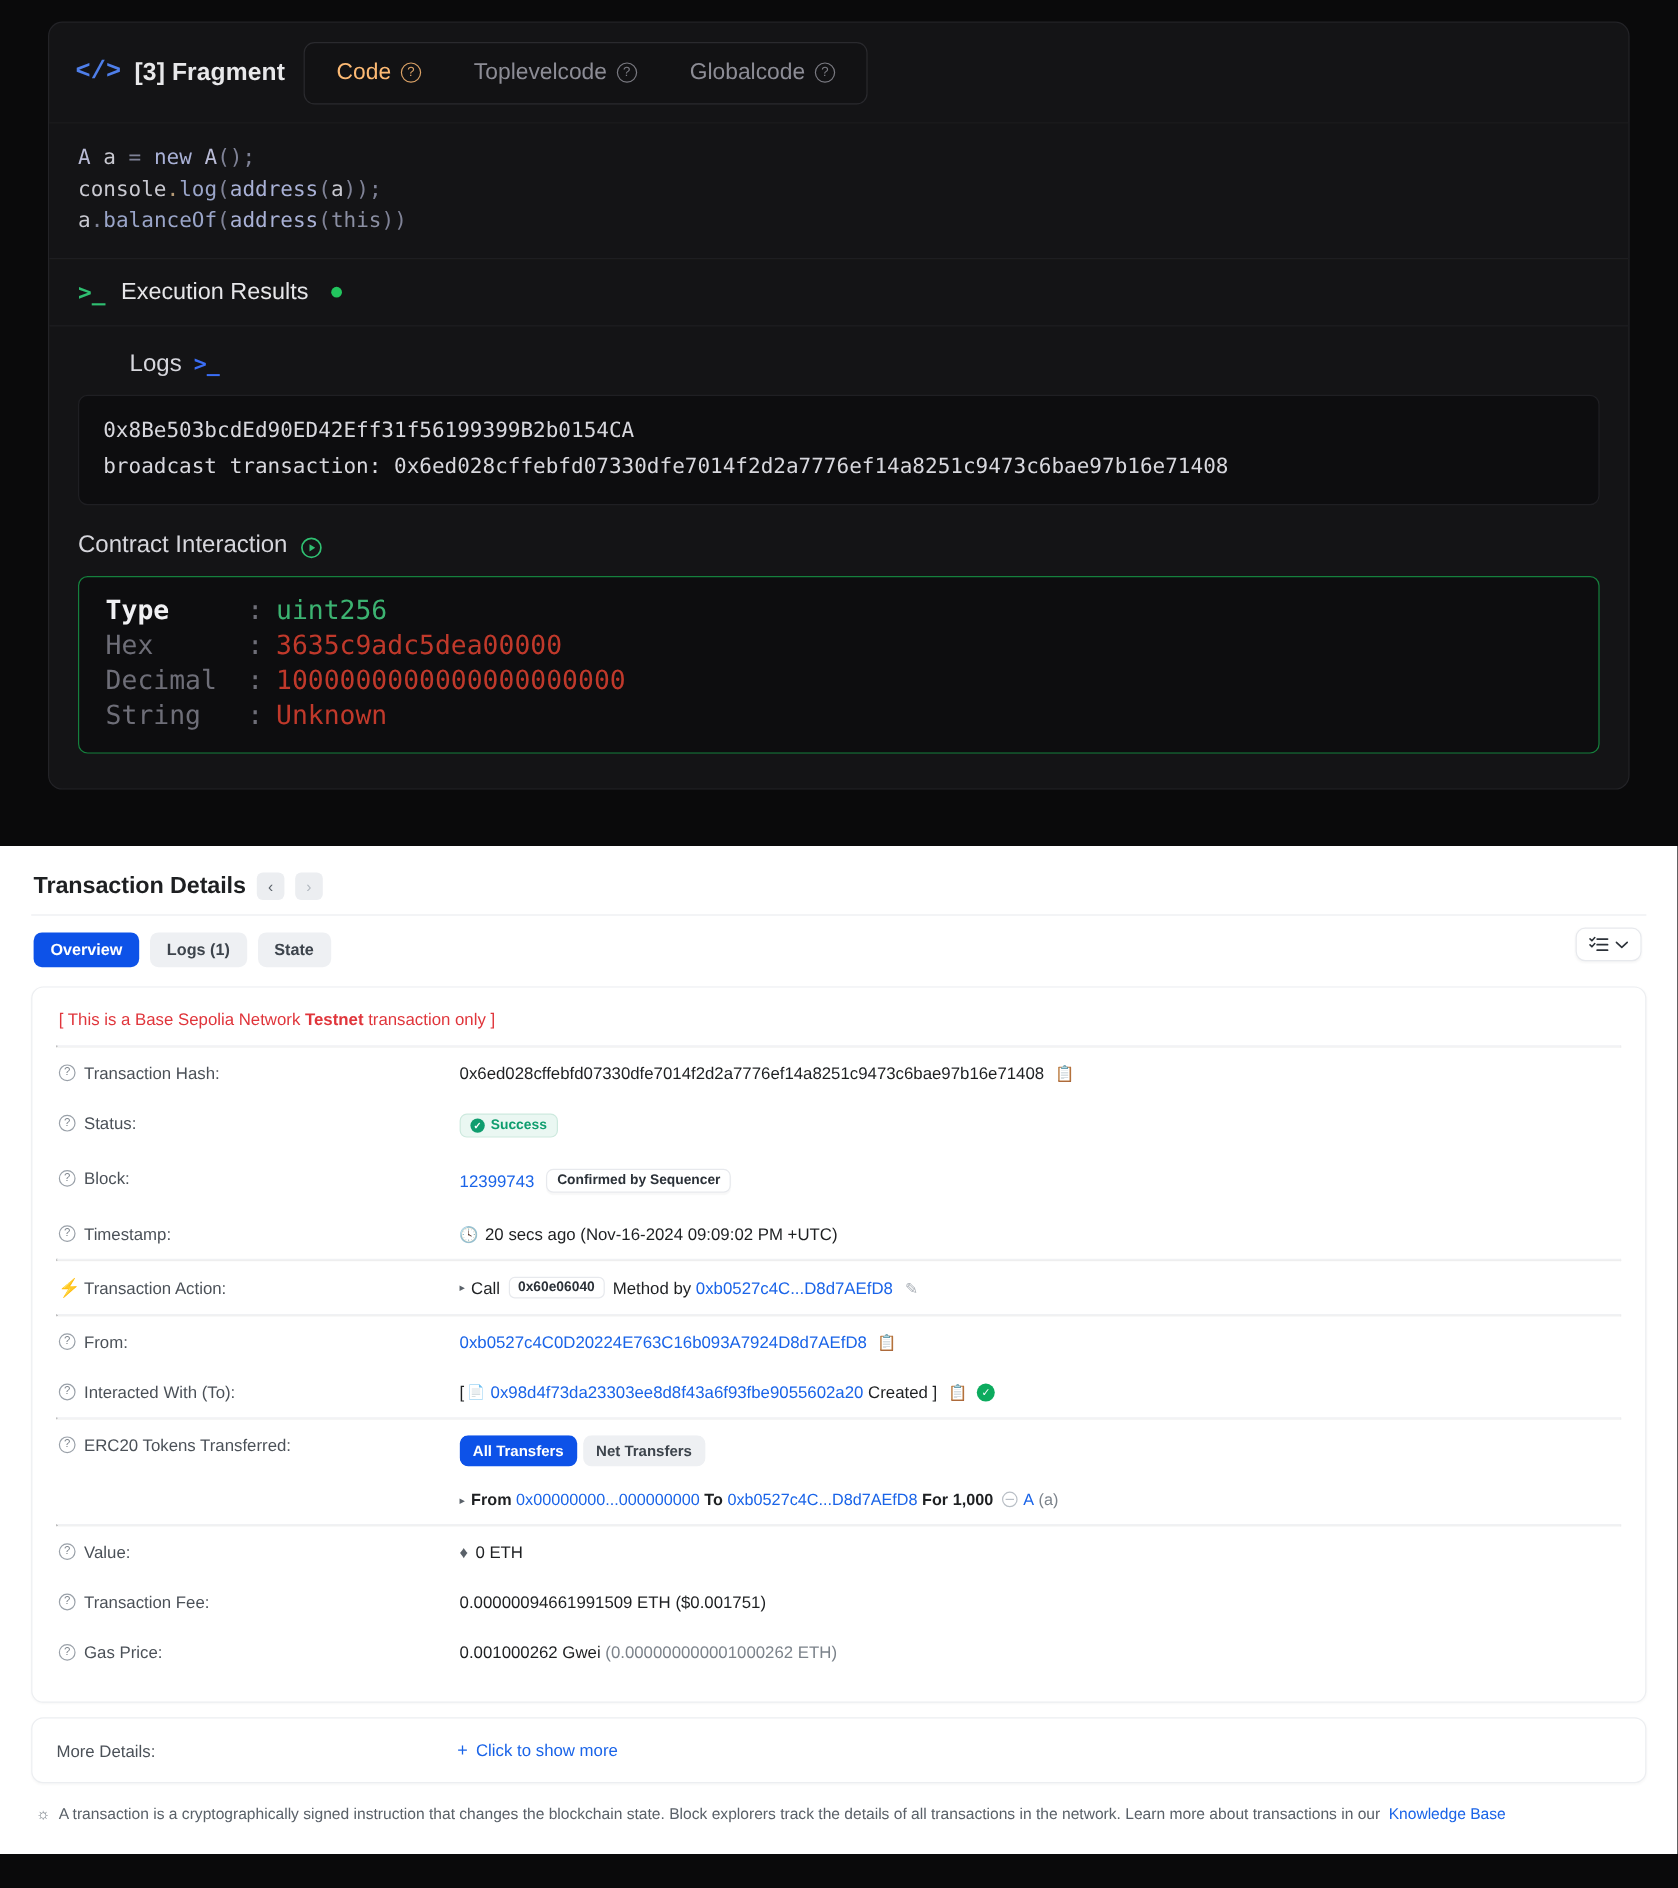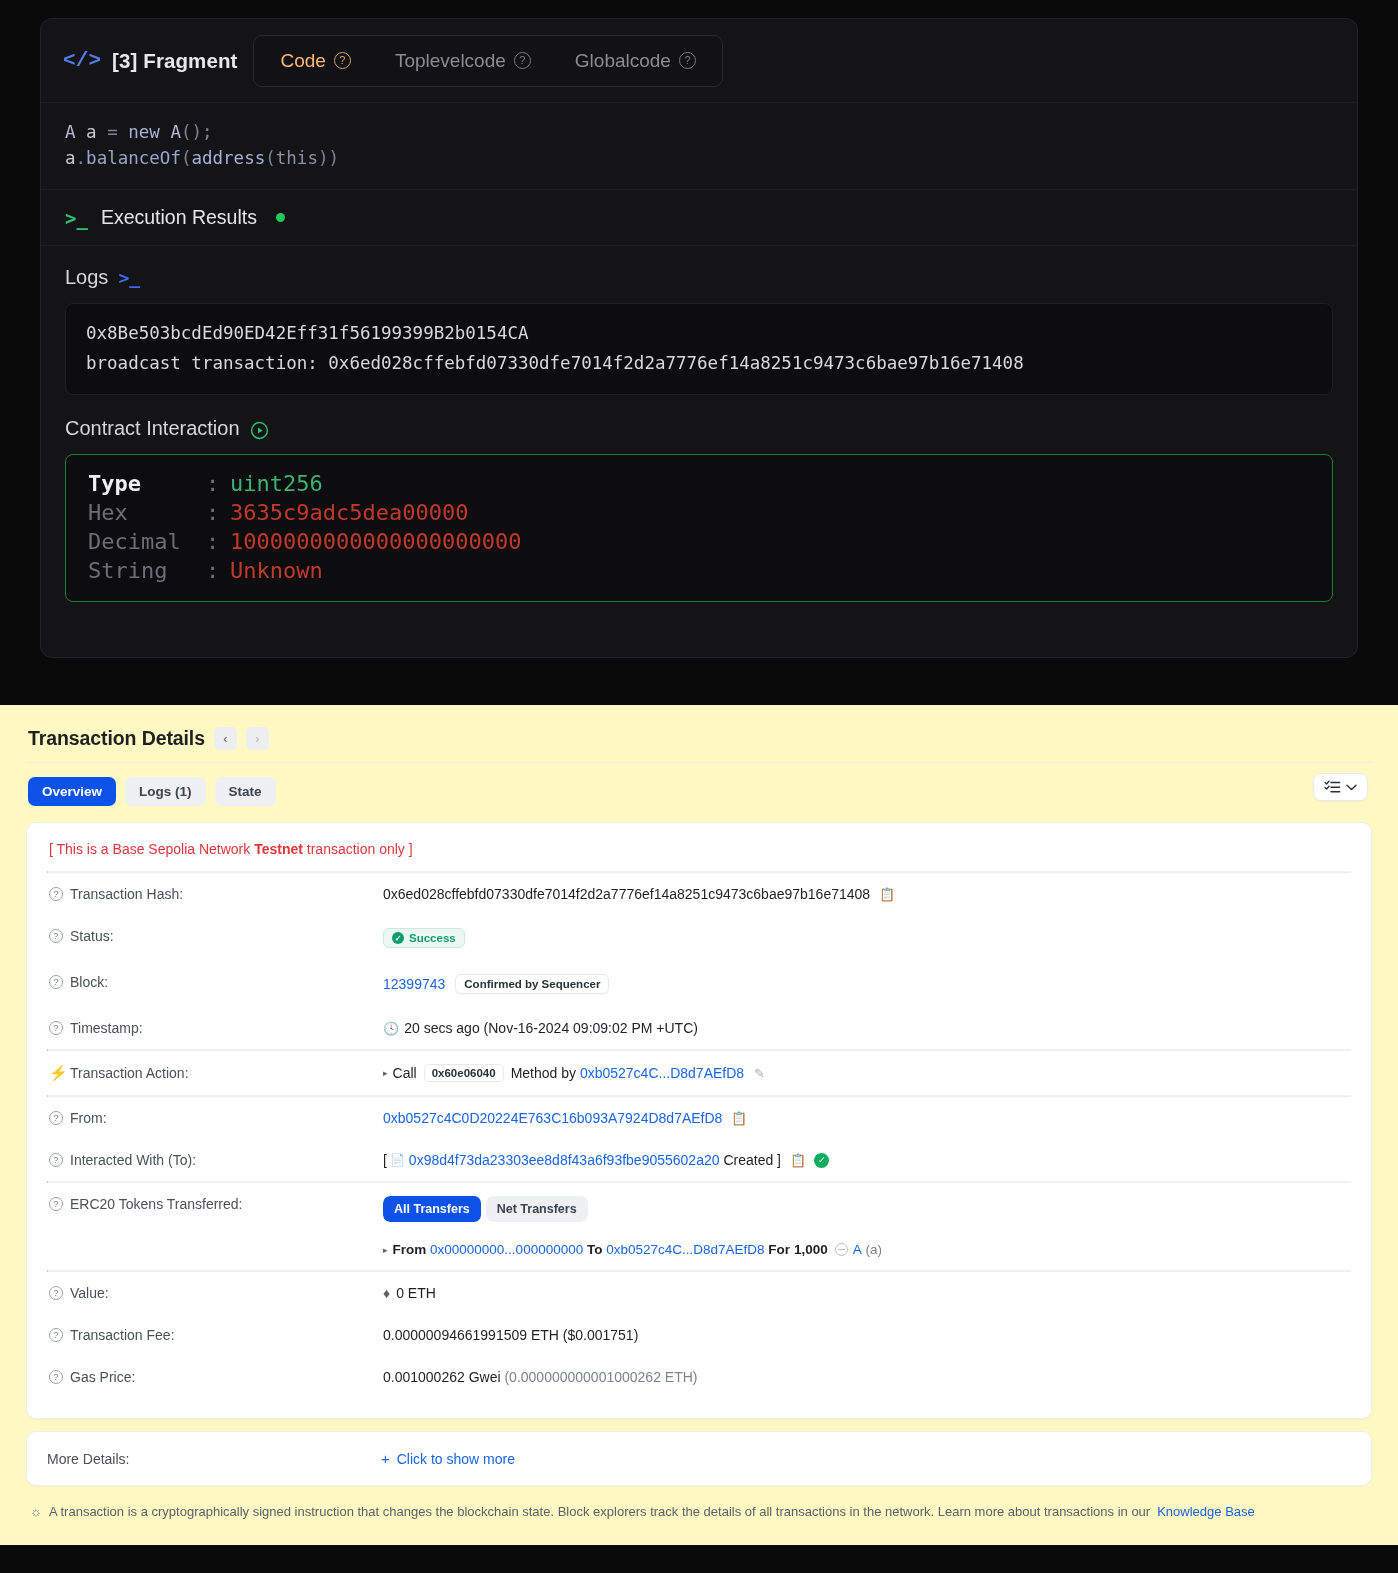--- a/index.html
+++ b/index.html
@@ -86,21 +86,21 @@
   .exec-head {
     display: flex; align-items: center; gap: 13px;
     padding: 16px 24px;
     border-bottom: 1px solid #1e1e21;
   }
   .term-green { color: #2fbf71; font-family: "DejaVu Sans Mono", monospace; font-size: 19px; font-weight: 700;}
   .exec-label { color: #e6e6e9; font-size: 19.5px; font-weight: 500; }
   .dot-green { width: 9px; height: 9px; border-radius: 50%; background: #22c55e; display: inline-block; margin-left: 6px;}
 
   .logs-wrap { padding: 20px 24px 4px 24px; }
-  .logs-head { display: flex; align-items: center; gap: 10px; margin-bottom: 14px;}
+  .logs-head { display: flex; align-items: center; gap: 10px; margin-bottom: 14px; margin-left: 43px;}
   .logs-title { color: #d6d6dc; font-size: 20px; }
   .term-blue { color: #3b6ef5; font-family: "DejaVu Sans Mono", monospace; font-size: 18px; font-weight: 700;}
   .log-box {
     background: #0d0d0f;
     border: 1px solid #1f1f23;
     border-radius: 8px;
     padding: 14px 20px 16px 20px;
     font-family: "DejaVu Sans Mono", monospace;
     font-size: 17.5px;
     line-height: 30px;
@@ -124,21 +124,21 @@
   }
   .ci-row { display: flex; }
   .ci-key { width: 118px; color: #6e6e78; }
   .ci-key.strong { color: #f0f0f3; font-weight: 700; }
   .ci-colon { width: 24px; color: #6e6e78; }
   .ci-val-green { color: #3cb371; }
   .ci-val-red { color: #c0392b; }
 
   
   .light-panel {
-    background: #fef9c3;
+    background: #ffffff;
     padding: 18px 26px 0 26px;
     height: 840px;
   }
   .tx-head { display: flex; align-items: center; gap: 9px; padding: 4px 2px 12px 2px;}
   .tx-head h1 { font-size: 19.5px; font-weight: 700; color: #1e2022; letter-spacing: -.1px;}
   .navbtn {
     width: 23px; height: 23px; border-radius: 5px; background: #eceef1;
     border: none; display: inline-flex; align-items: center; justify-content: center;
     color: #5a6169; font-size: 13px; cursor: pointer; padding: 0;
   }
@@ -263,20 +263,21 @@
         </div>
         <div class="tab">
           <span>Globalcode</span>
           <span class="q-icon">?</span>
         </div>
       </div>
     </div>
 
     <div class="code-area">
       <div class="code-line"><span class="t-type">A</span><span class="t-plain"> a </span><span class="t-punct">=</span><span class="t-kw"> new </span><span class="t-type">A</span><span class="t-punct">();</span></div>
+      <div class="code-line"><span class="t-plain">console</span><span class="t-prop">.</span><span class="t-fn">log</span><span class="t-punct">(</span><span class="t-kw">address</span><span class="t-punct">(</span><span class="t-plain">a</span><span class="t-punct">));</span></div>
       <div class="code-line"><span class="t-plain">a</span><span class="t-punct">.</span><span class="t-fn">balanceOf</span><span class="t-punct">(</span><span class="t-kw">address</span><span class="t-punct">(</span><span class="t-param">this</span><span class="t-punct">))</span></div>
     </div>
 
     <div class="exec-head">
       <span class="term-green">&gt;_</span>
       <span class="exec-label">Execution Results</span>
       <span class="dot-green"></span>
     </div>
 
     <div class="logs-wrap">

